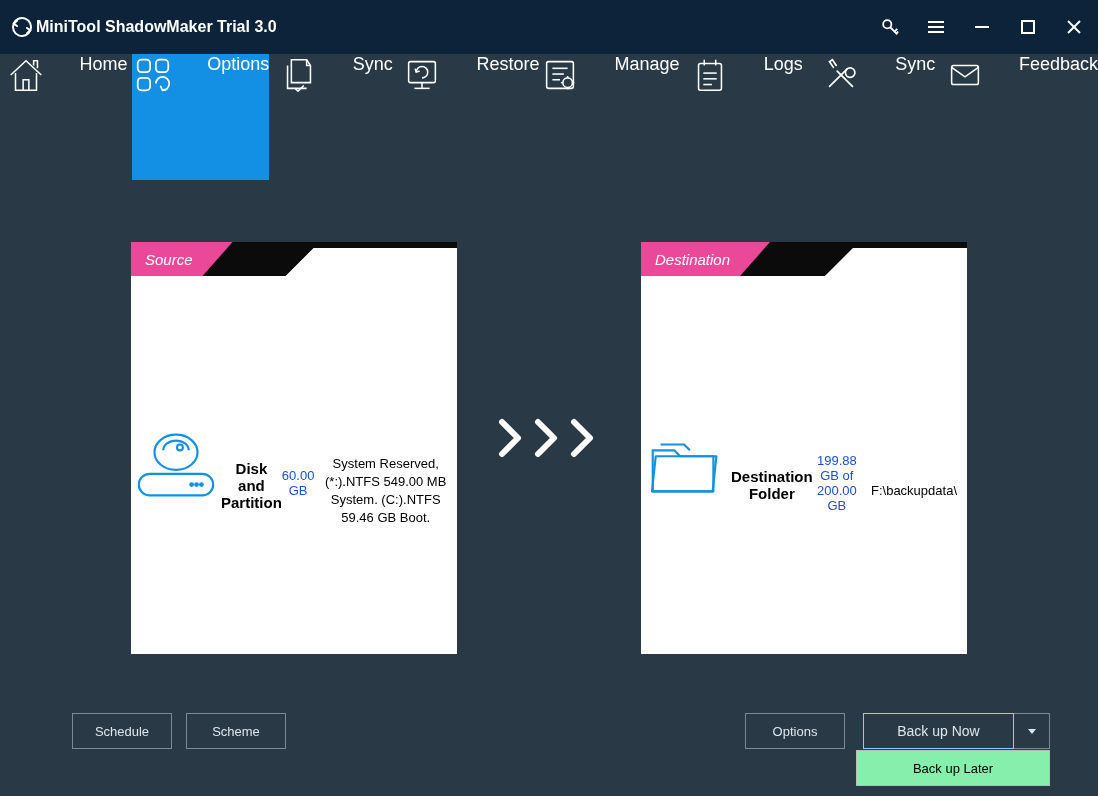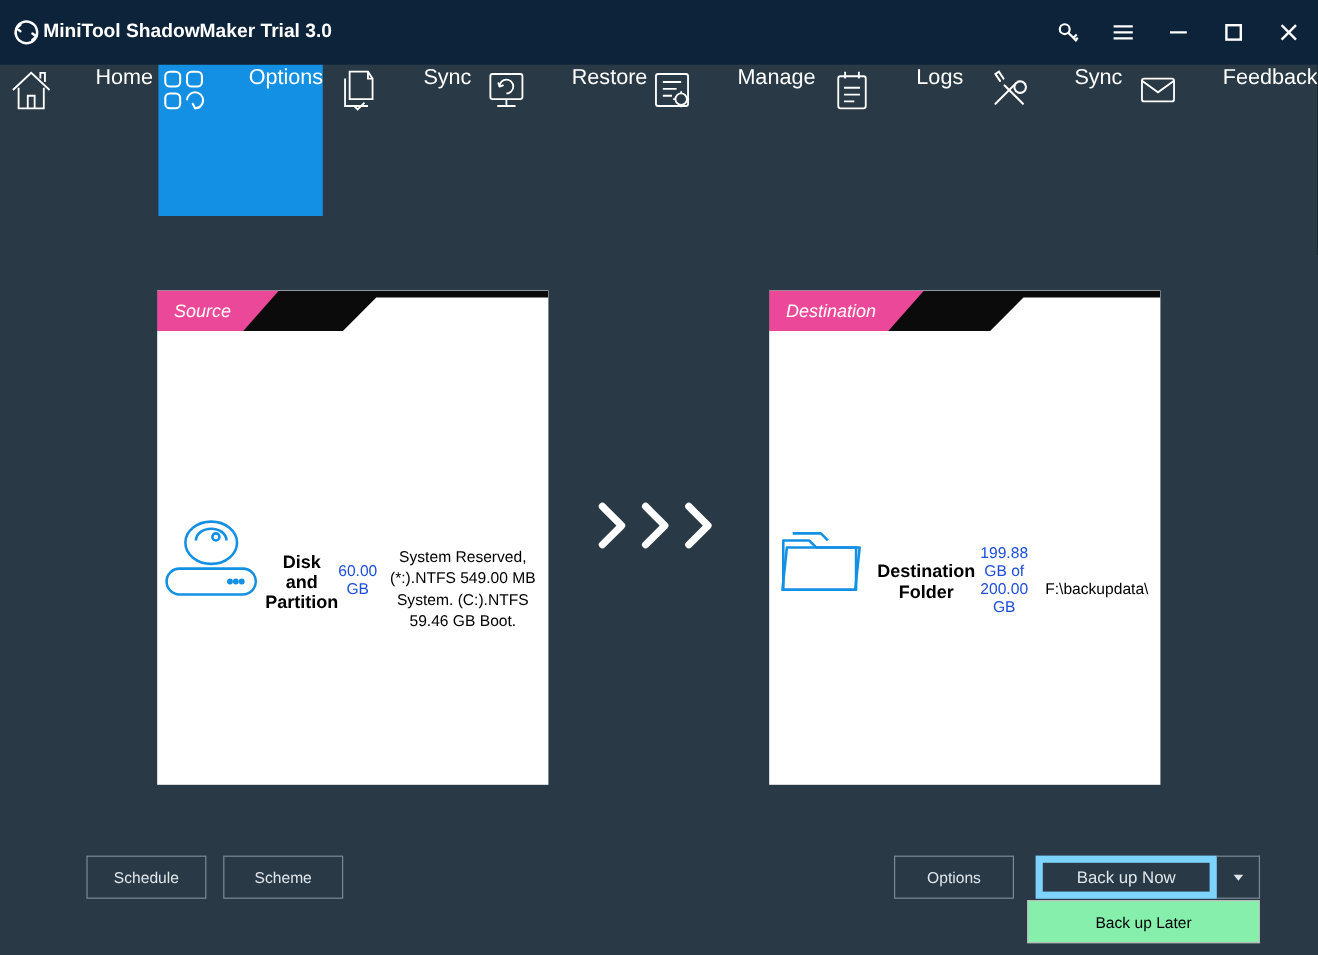--- a/index.html
+++ b/index.html
@@ -141,21 +141,21 @@
     color: #dfe6eb;
     font-size: 13px;
     display: flex;
     align-items: center;
     justify-content: center;
     cursor: pointer;
   }
   .btn-split-wrap { display: flex; }
   .btn-primary {
     height: 36px; width: 151px;
-    border: 6px solid #7dd3fc;
+    border: 1px solid #7dd3fc;
     background: transparent;
     color: #dfe6eb;
     font-size: 14px;
     display: flex; align-items: center; justify-content: center;
     cursor: pointer;
   }
   .btn-caret {
     width: 36px; height: 36px;
     border: 1px solid #7a8a96;
     border-left: none;

